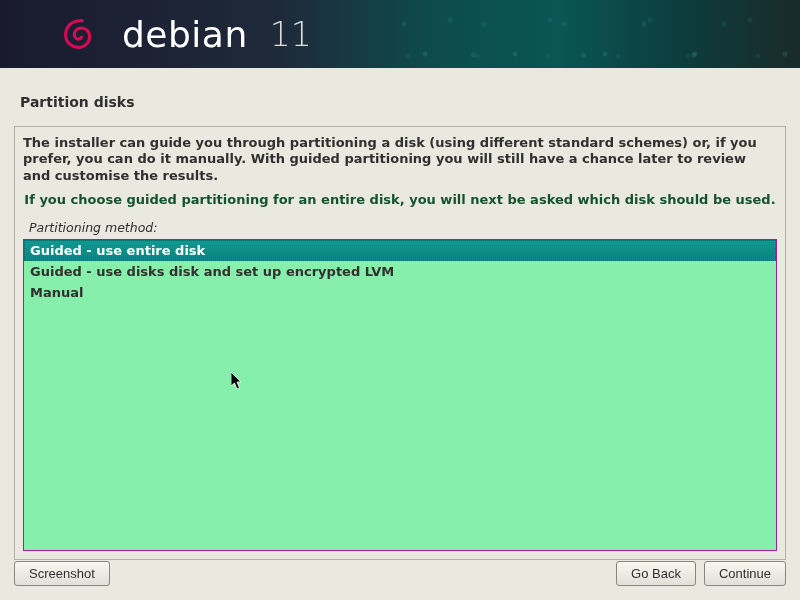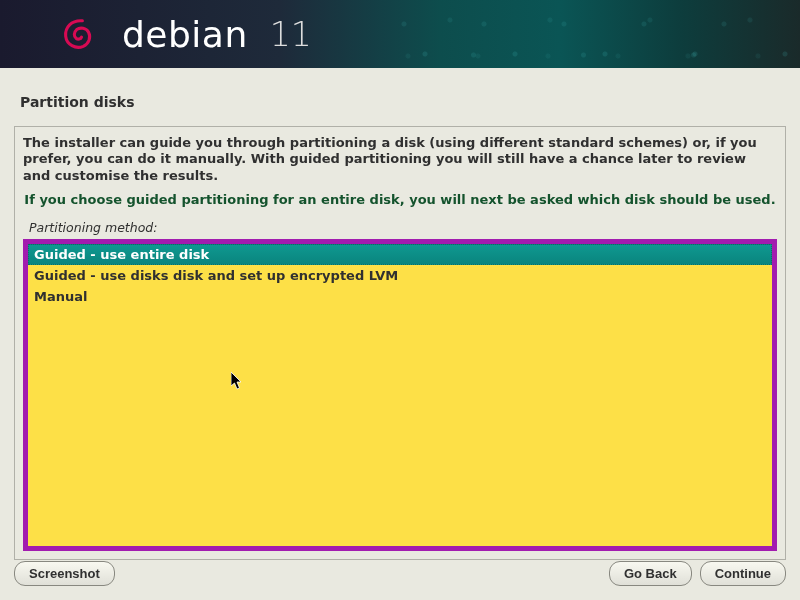--- a/index.html
+++ b/index.html
@@ -85,22 +85,22 @@
     }
     .method-label {
       font-size: 12.5px;
       font-style: italic;
       color: #303030;
       margin-left: 6px;
       margin-bottom: 4px;
     }
     .listbox {
       flex: 1;
-      border: 5px solid #a21caf;
-      background: #fde047;
+      border: 1px solid #a21caf;
+      background: #86efac;
       overflow: hidden;
     }
     .option {
       font-size: 13px;
       font-weight: bold;
       color: #303030;
       padding: 3px 6px;
       cursor: pointer;
     }
     .option.selected {
@@ -114,25 +114,25 @@
       position: absolute;
       bottom: 14px;
       left: 14px;
       right: 14px;
       display: flex;
       justify-content: space-between;
       align-items: center;
     }
     .btn {
       font-size: 13px;
-      font-weight: bold;
+      font-weight: normal;
       color: #303030;
       background: linear-gradient(#f8f8f0, #e0e0d8);
       border: 1px solid #888880;
-      border-radius: 11px;
+      border-radius: 3px;
       padding: 4px 14px;
       cursor: pointer;
     }
     .footer-right { display: flex; gap: 8px; }
     .cursor {
       position: absolute;
       left: 231px;
       top: 372px;
       pointer-events: none;
       width: 14px; height: 20px;

